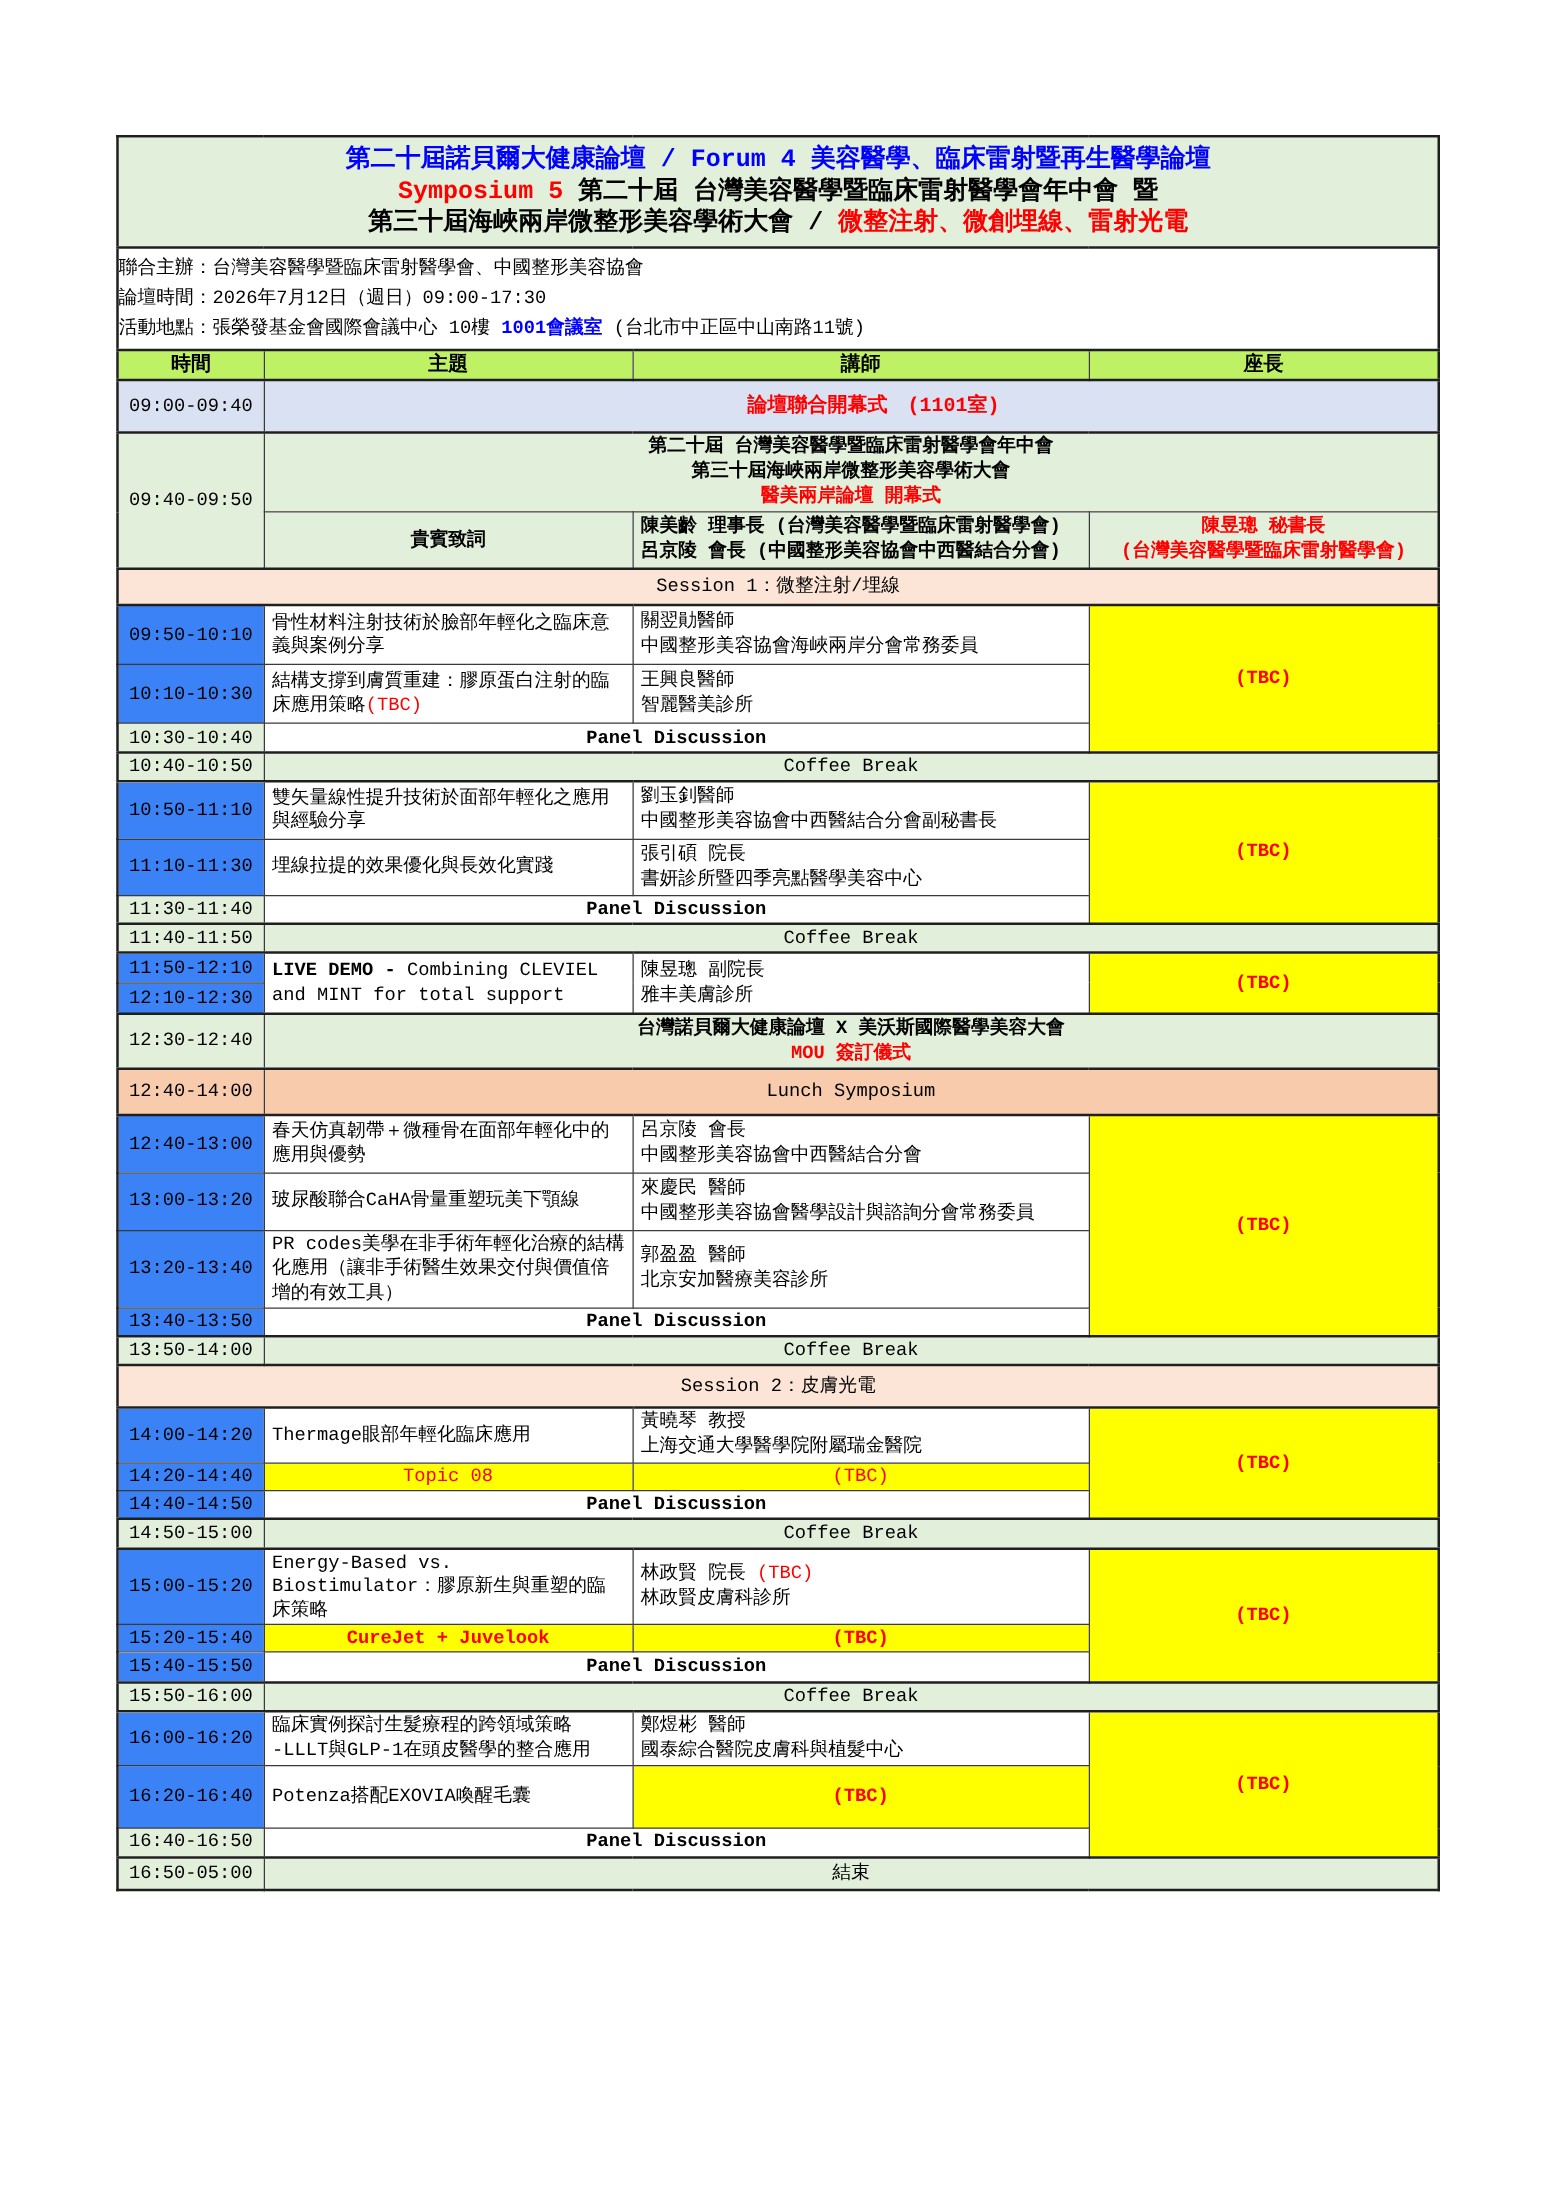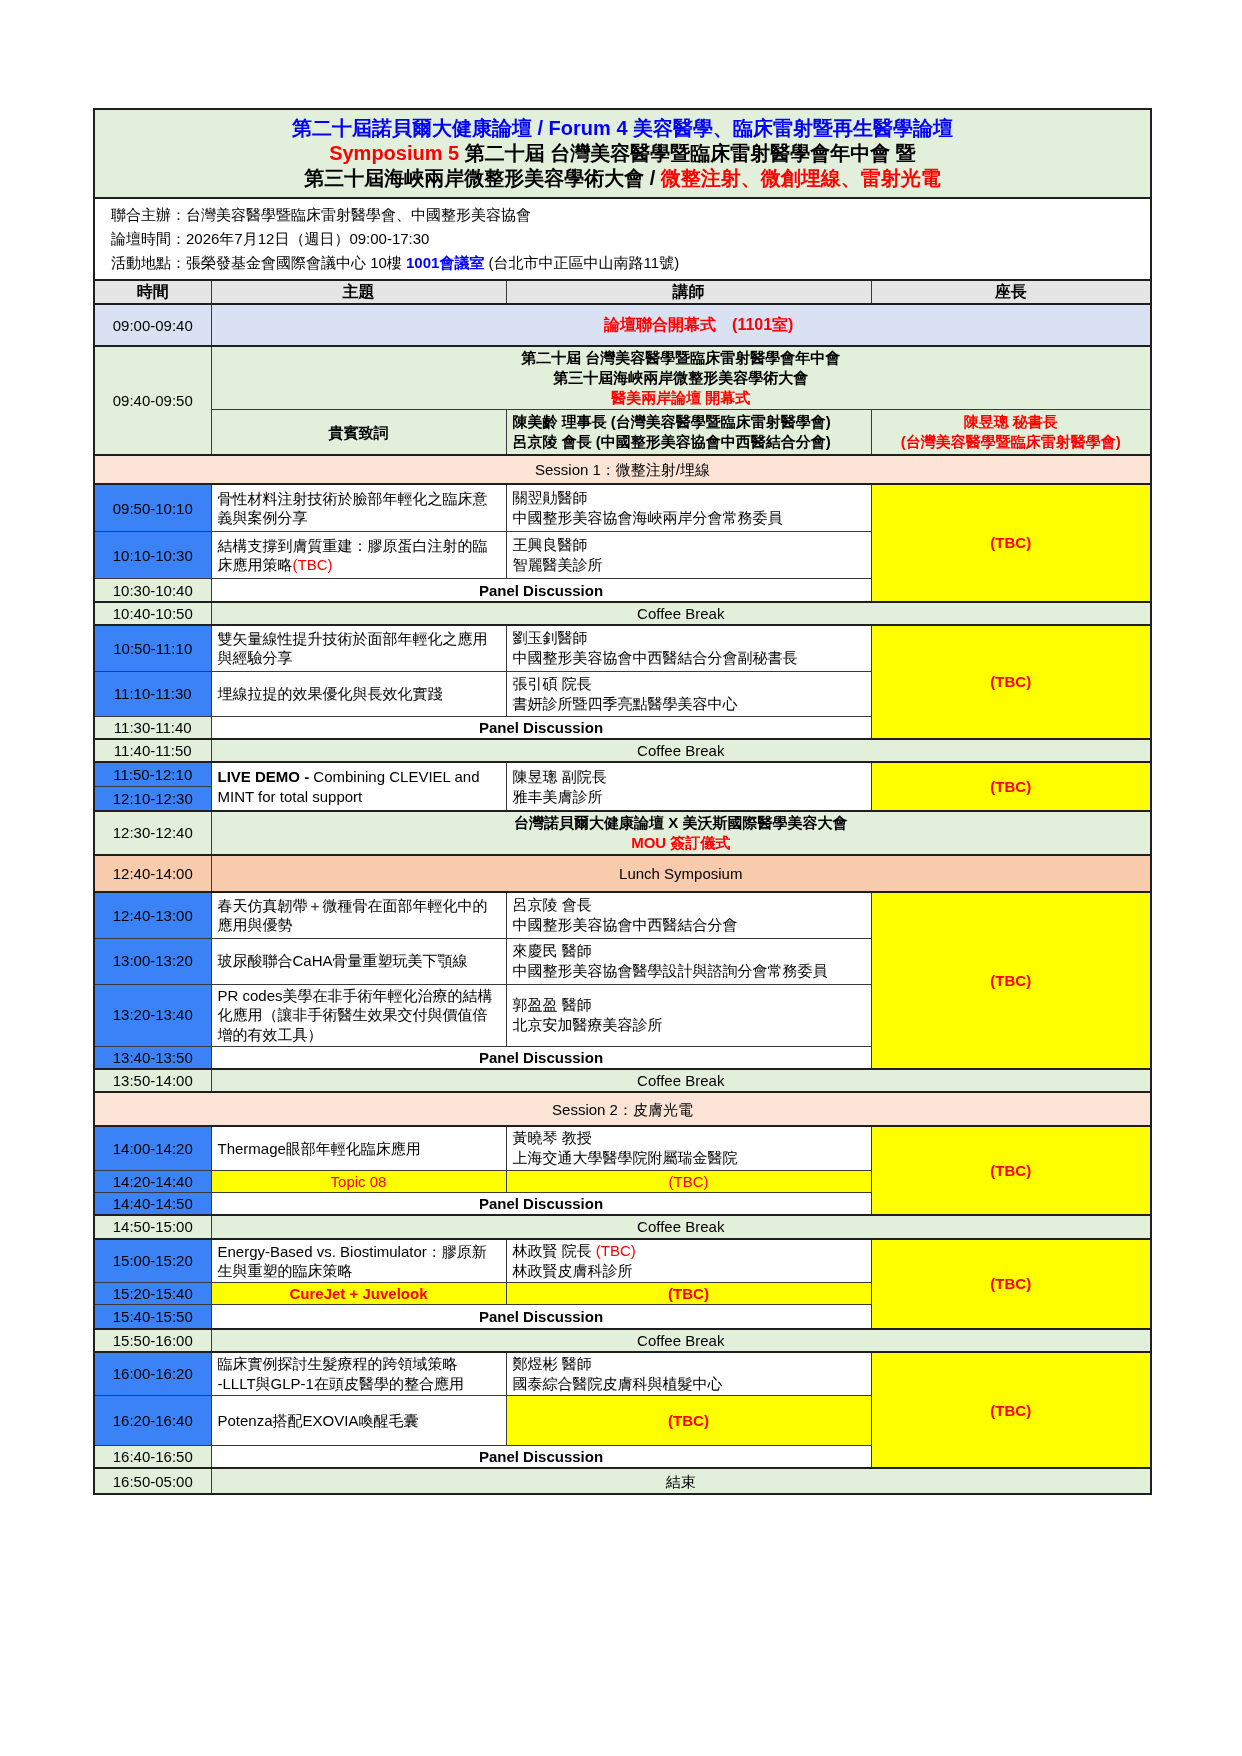--- a/index.html
+++ b/index.html
@@ -1,20 +1,20 @@
 <!DOCTYPE html>
 <html><head>
 <meta charset="utf-8">
 <style>
   html,body{margin:0;padding:0;}
   body{
     width:1242px;height:1756px;background:#ffffff;position:relative;
     font-family:"Liberation Sans","DejaVu Sans",sans-serif;color:#000;
   }
-  .sheet{position:absolute;left:93px;top:108px;width:873px;}
+  .sheet{position:absolute;left:93px;top:108px;width:873px;font-family:Liberation Mono, monospace;}
   table.sched{
     border-collapse:collapse;table-layout:fixed;width:1057px;
     border:2.5px solid #1f1f1f;
   }
   td,th{
     border:1px solid #3a3a3a;font-size:15px;line-height:1.28;
     vertical-align:middle;padding:1px 4px;overflow:hidden;word-break:break-word;
   }
   tr.tb>td,tr.tb>th{border-top:2.5px solid #1f1f1f;}
   
@@ -26,23 +26,23 @@
   .yellow{background:#FFFF00;}
   
   .tc{text-align:center;}
   .tl{text-align:left;padding-left:6px;padding-right:6px;}
   .b{font-weight:bold;}
   .red{color:#FF0000;}
   .blue{color:#0000FF;}
   td.time{text-align:center;padding:0;}
   .banner-cell{text-align:center;padding:6px 0;}
   .banner-cell div{font-weight:bold;font-size:20px;line-height:25px;}
-  .info-cell{padding:4px 16px;border-radius:32px;}
+  .info-cell{padding:4px 0;}
   .info-cell div{font-size:15px;line-height:24px;text-align:left;}
-  th{font-size:16px;background:#e5e5e5;}
+  th{font-size:16px;background:#bef264;}
   .open-title{font-weight:bold;color:#FF0000;font-size:16px;text-align:center;padding-left:40px;}
   .cer div{font-weight:bold;font-size:15px;line-height:20px;text-align:center;}
   .chair-tbc{background:#FFFF00;color:#FF0000;font-weight:bold;text-align:center;}
   .panel{font-weight:bold;text-align:center;}
   .session{text-align:center;}
   .spk div{line-height:20px;}
 </style>
 </head>
 <body>
 

